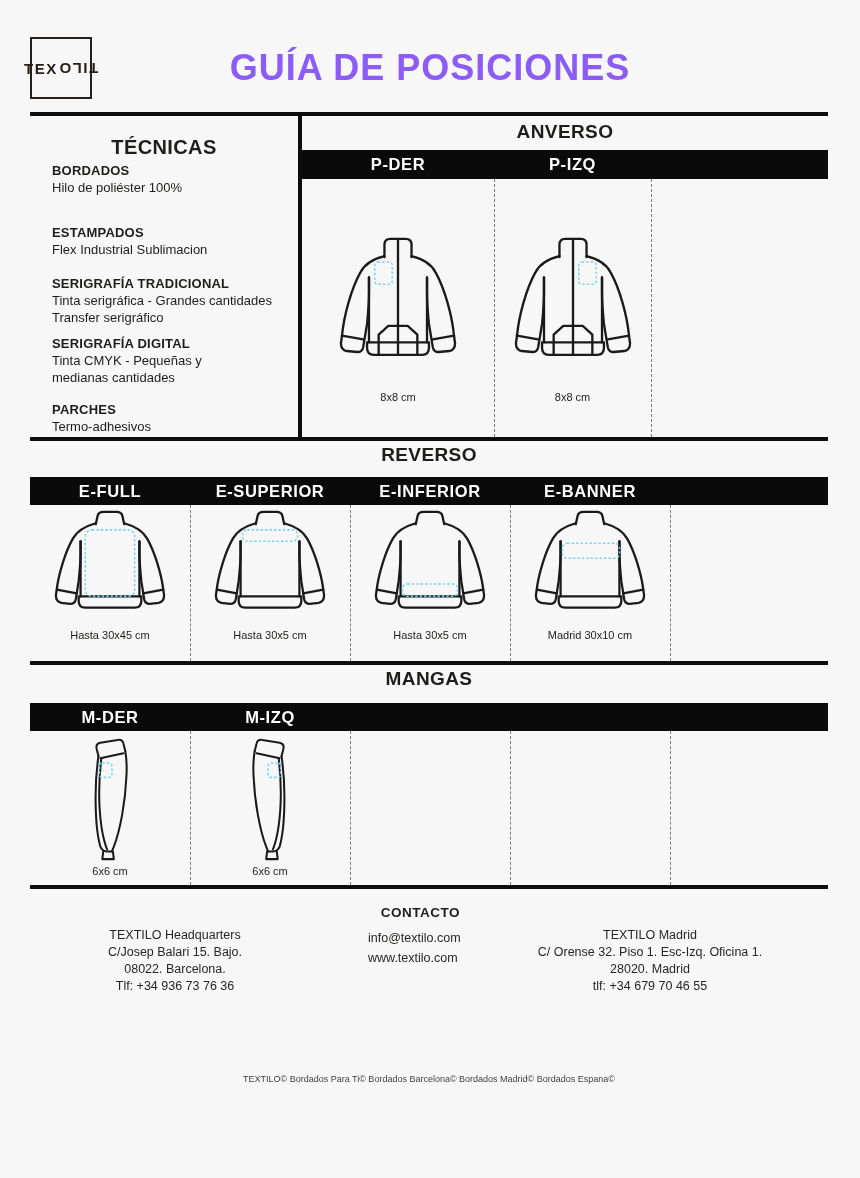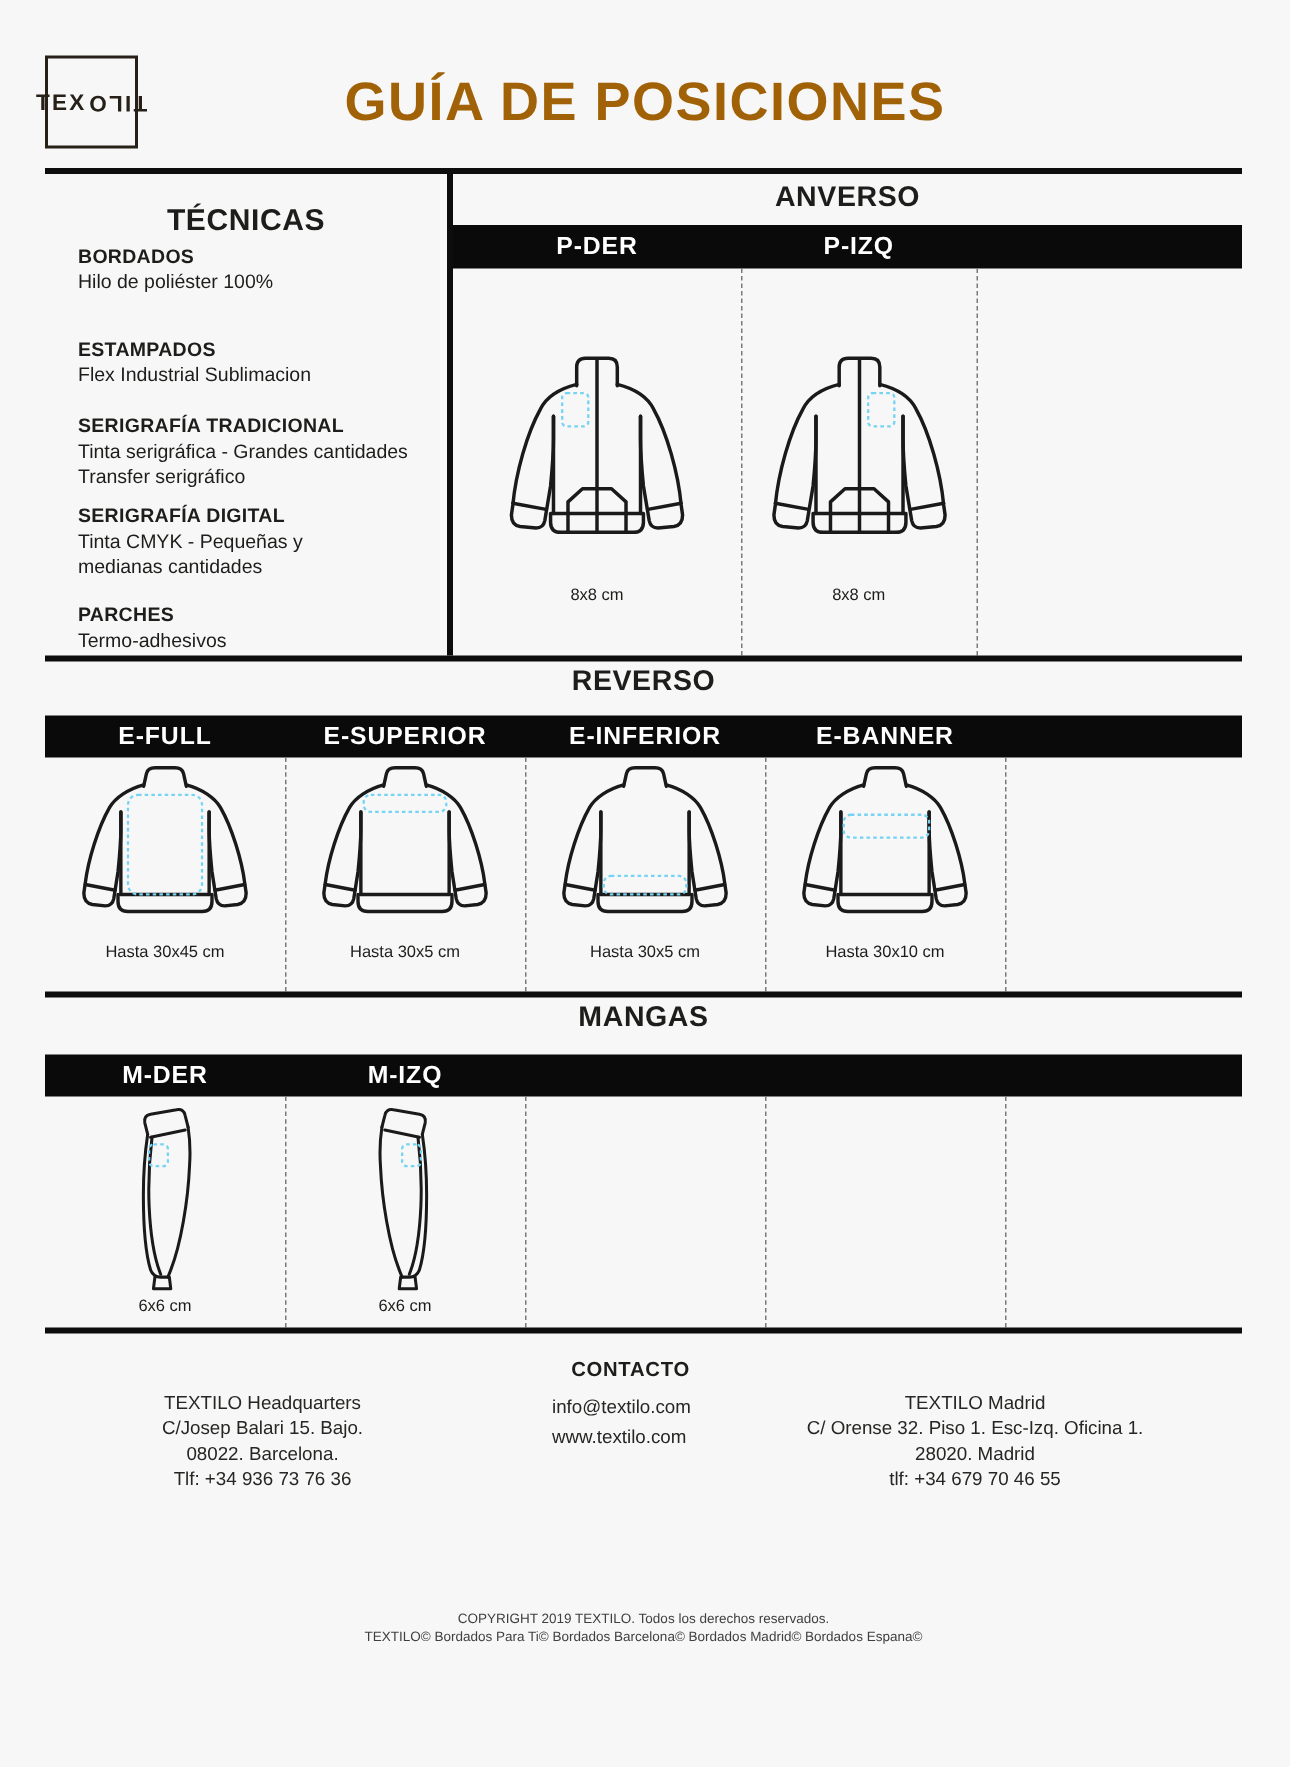--- a/index.html
+++ b/index.html
@@ -11,21 +11,21 @@
   
   .logo-box {
     position:absolute; left:30px; top:37px; width:62px; height:62px;
     border:2px solid #262019; display:flex; 
     align-items:center; justify-content:center; color:#262019;
     font-size:15px; font-weight:700; letter-spacing:1.5px; line-height:15px;
   }
   .logo-line2 { display:block; transform:rotate(180deg); }
   .page-title {
     position:absolute; left:0; right:0; top:47px; text-align:center;
-    font-size:36px; font-weight:900; letter-spacing:1px; color:#a16207;
+    font-size:36px; font-weight:900; letter-spacing:1px; color:#8b5cf6;
   }
   
   .hrule { position:absolute; left:30px; width:798px; height:4px; background:#0d0d0d; }
   .rule-top    { top:112px; }
   .rule-2      { top:437px; }
   .rule-3      { top:661px; }
   .rule-4      { top:885px; }
   .v-divider   { position:absolute; left:298px; top:116px; width:4px; height:321px; background:#0d0d0d; }
   .dash-v { position:absolute; width:0; border-left:1px dashed #7a7a7a; }
   
@@ -196,21 +196,21 @@
         <use href="#jacket-back"></use>
         <rect class="marker" x="33" y="79" width="58" height="13" rx="5"></rect>
       </svg>
       <div class="fig-caption" style="margin-top:8px">Hasta 30x5 cm</div>
     </div>
     <div class="fig" style="left:480px;top:68px;width:160px">
       <svg viewBox="0 0 124 118" width="118" height="112">
         <use href="#jacket-back"></use>
         <rect class="marker" x="33" y="36" width="60" height="16" rx="5"></rect>
       </svg>
-      <div class="fig-caption" style="margin-top:8px">Hasta 30x10 cm</div>
+      <div class="fig-caption" style="margin-top:8px">Madrid 30x10 cm</div>
     </div>
   </div>
 
   <div class="hrule rule-3"></div>
 
   <div class="mangas">
     <div class="section-title" style="top:3px">MANGAS</div>
     <div class="black-bar" style="left:0;top:38px;width:798px">
       <span class="bar-label" style="left:0;width:160px">M-DER</span>
       <span class="bar-label" style="left:160px;width:160px">M-IZQ</span>
@@ -247,17 +247,16 @@
 Tlf: +34 936 73 76 36</div>
     <div class="contact-block contact-links">info@textilo.com
 www.textilo.com</div>
     <div class="contact-block contact-madrid">TEXTILO Madrid
 C/ Orense 32. Piso 1. Esc-Izq. Oficina 1.
 28020. Madrid
 tlf: +34 679 70 46 55</div>
   </div>
 
   <div class="footer">
-    <div>COPYRIGHT 2019 TEXTILO. Todos los derechos reservados.</div>
     <div>TEXTILO© Bordados Para Ti© Bordados Barcelona© Bordados Madrid© Bordados Espana©</div>
   </div>
 
 </div>
 
 </body></html>

